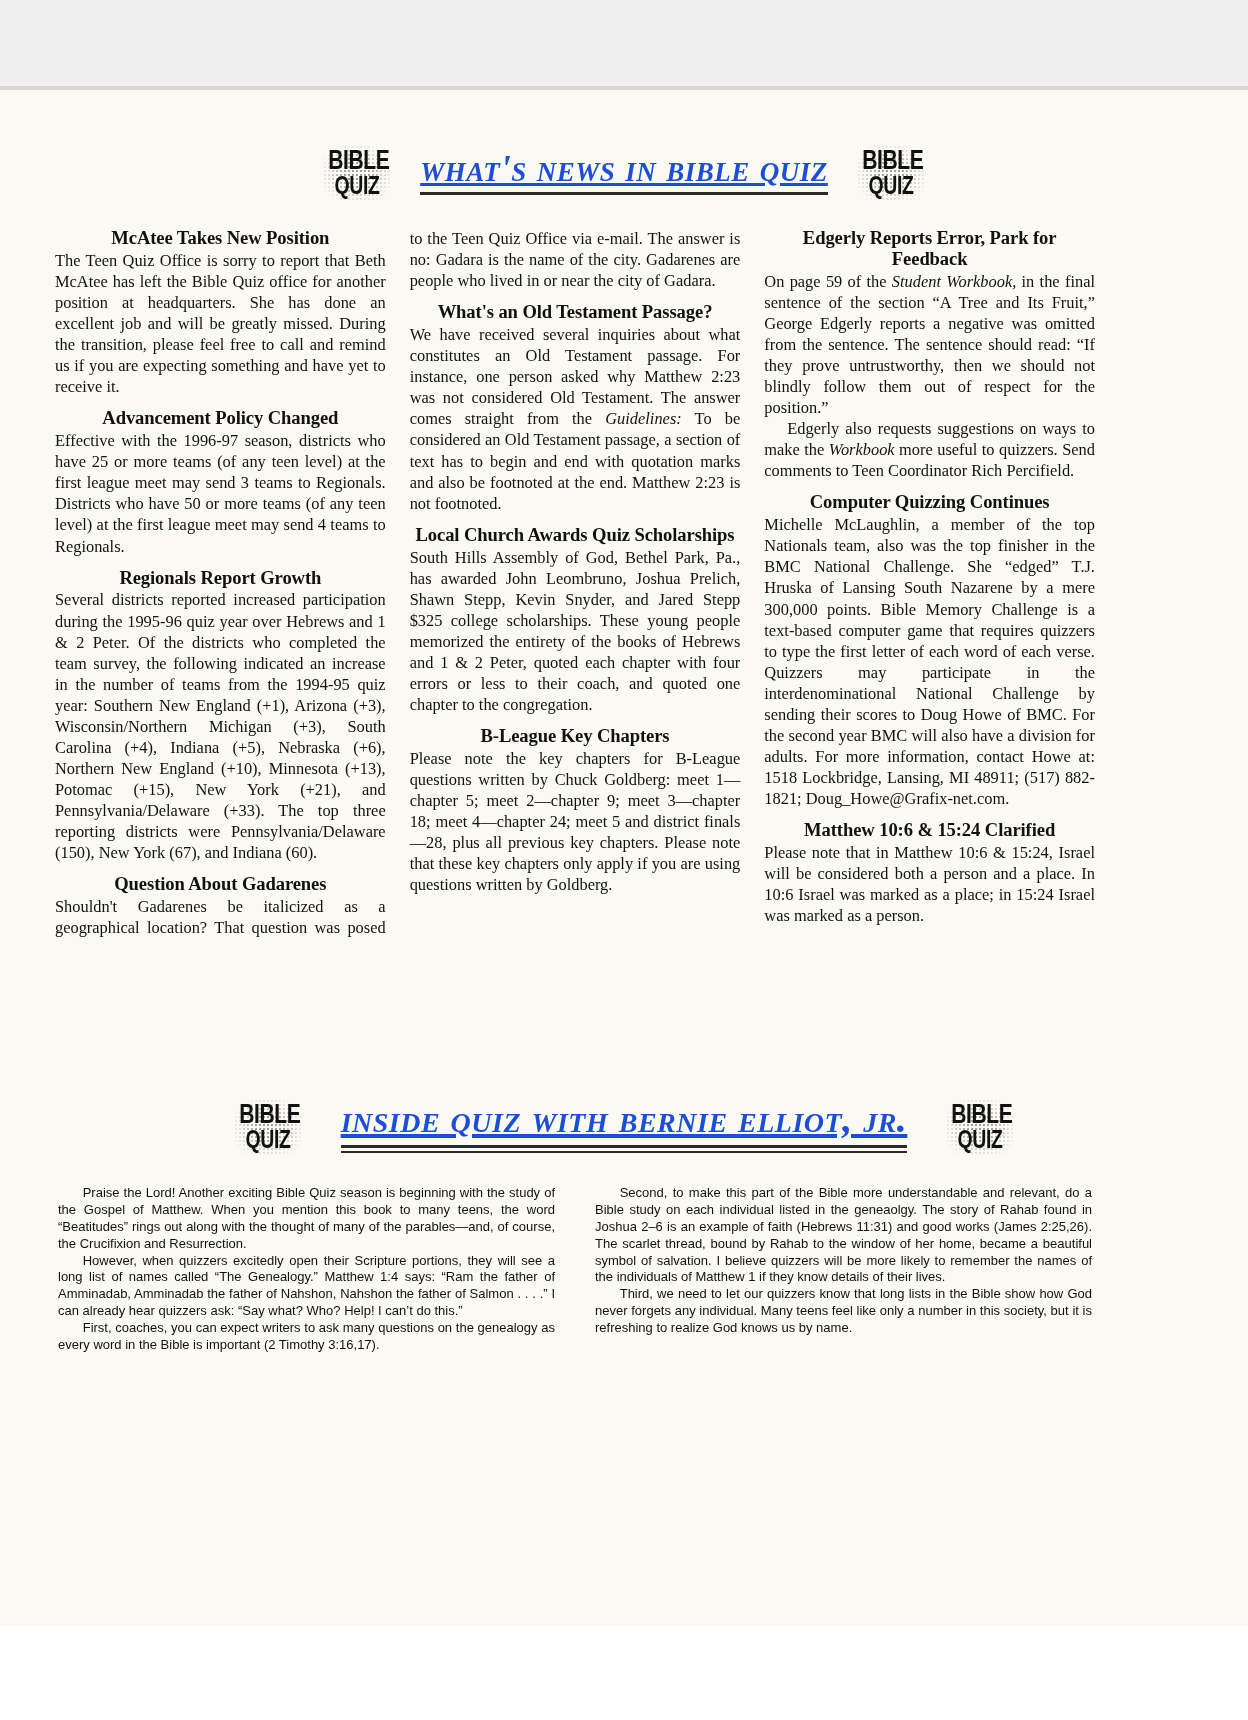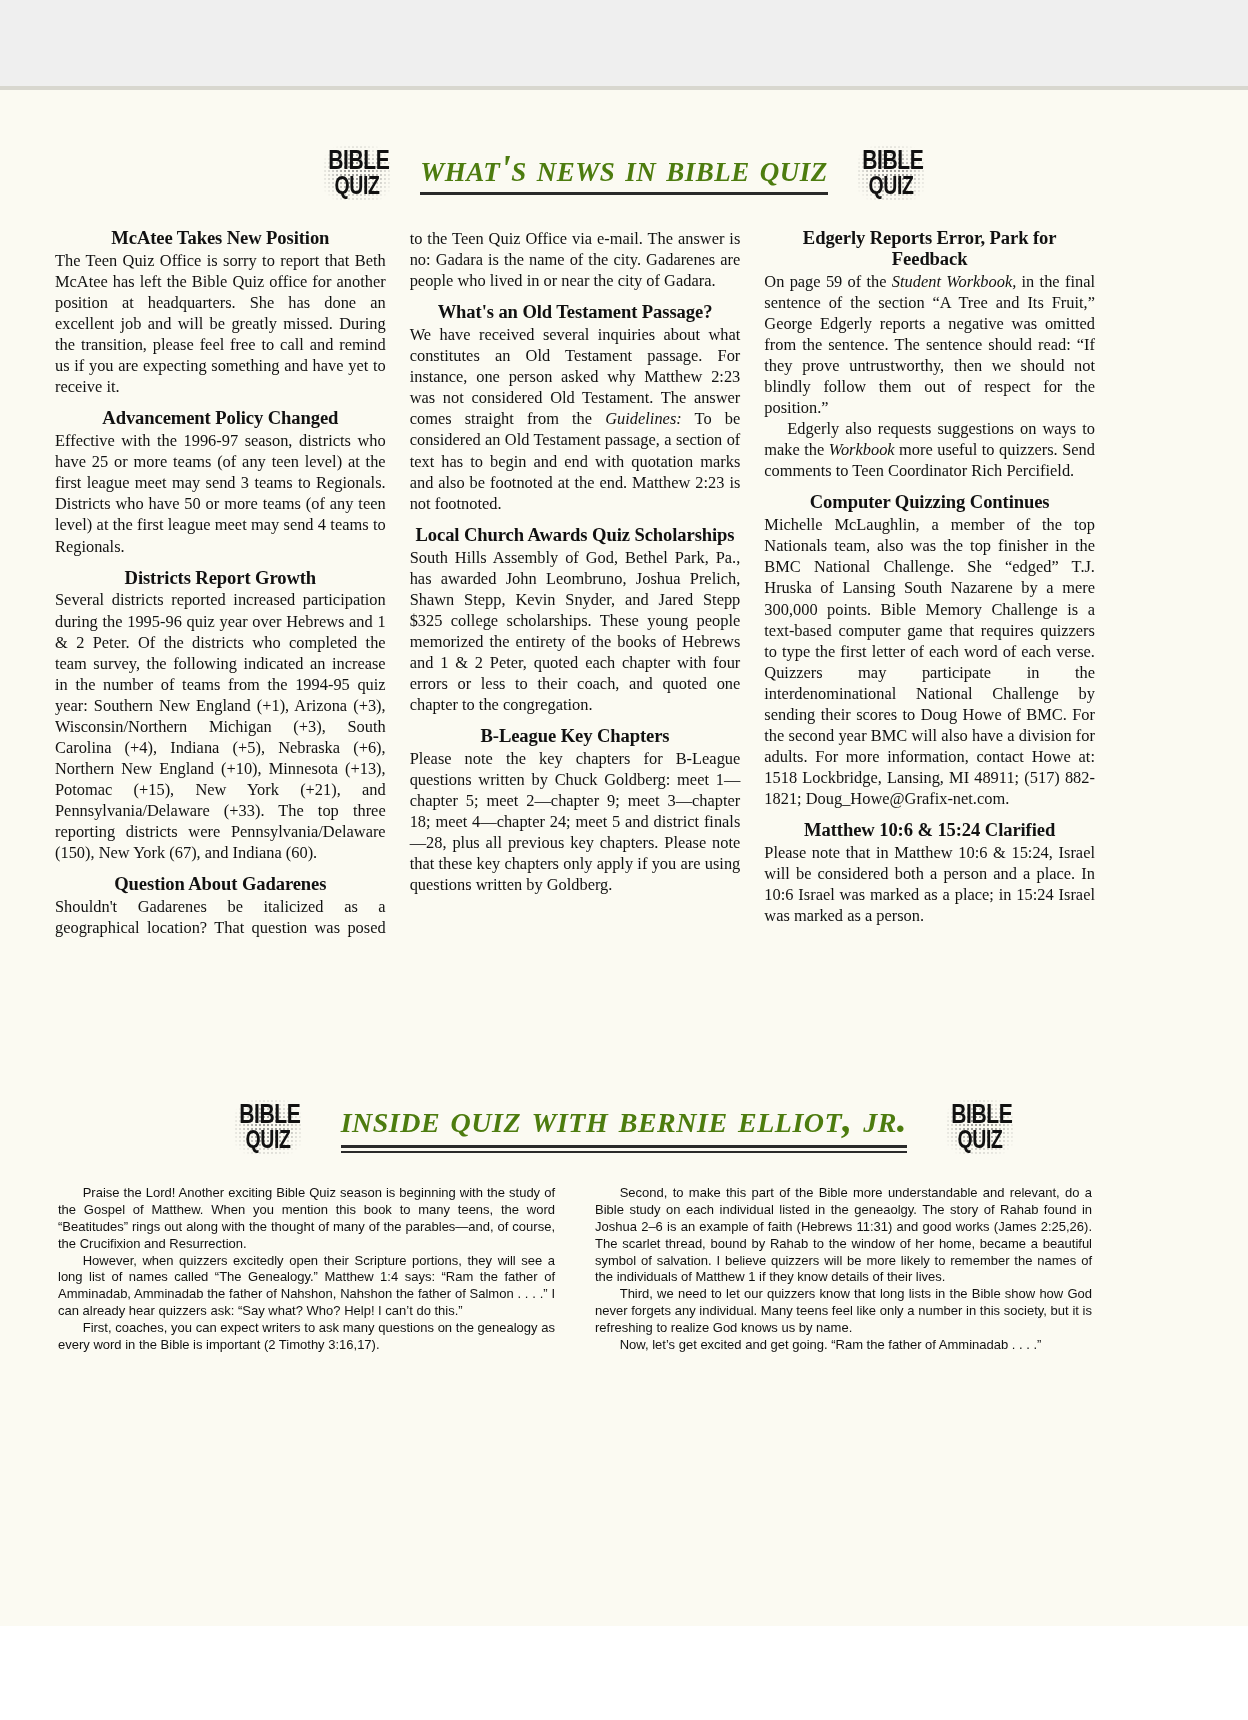--- a/index.html
+++ b/index.html
@@ -93,21 +93,22 @@
   }
   .masthead-title {
     font-family: "Liberation Serif", "DejaVu Serif", serif;
     font-style: italic;
     font-weight: bold;
     font-size: 38px;
     letter-spacing: 0.5px;
     white-space: nowrap;
     font-variant: small-caps;
     text-transform: lowercase;
-    color: #4d7c0f;
+    color: #1d4ed8;
+    text-decoration: underline;
   }
   .rule-single {
     height: 3px;
     background: #2a2a2a;
     margin-top: 2px;
   }
   .rule-double {
     margin-top: 3px;
   }
   .rule-double .r1 { height: 3px; background: #2a2a2a; }
@@ -223,21 +224,21 @@
   </div>
 
   <div class="news">
 
     <h3 class="first">McAtee Takes New Position</h3>
     <p>The Teen Quiz Office is sorry to report that Beth McAtee has left the Bible Quiz office for another position at headquarters.  She has done an excellent job and will be greatly missed. During the transition, please feel free to call and remind us if you are expecting something and have yet to receive it.</p>
 
     <h3>Advancement Policy Changed</h3>
     <p>Effective with the 1996-97 season, districts who have 25 or more teams (of any teen level) at the first league meet may send 3 teams to Regionals. Districts who have 50 or more teams (of any teen level) at the first league meet may send 4 teams to Regionals.</p>
 
-    <h3>Districts Report Growth</h3>
+    <h3>Regionals Report Growth</h3>
     <p>Several districts reported increased participation during the 1995-96 quiz year over Hebrews and 1 &amp; 2 Peter. Of the districts who completed the team survey, the following indicated an increase in the number of teams from the 1994-95 quiz year: Southern New England (+1), Arizona (+3), Wisconsin/Northern Michigan (+3), South Carolina (+4), Indiana (+5), Nebraska (+6), Northern New England (+10), Minnesota (+13), Potomac (+15), New York (+21), and Pennsylvania/Delaware (+33). The top three reporting districts were Pennsylvania/Delaware (150), New York (67), and Indiana (60).</p>
 
     <h3>Question About Gadarenes</h3>
     <p>Shouldn't Gadarenes be italicized as a geographical location? That question was posed to the Teen Quiz Office via e-mail. The answer is no: Gadara is the name of the city. Gadarenes are people who lived in or near the city of Gadara.</p>
 
     <h3>What's an Old Testament Passage?</h3>
     <p><span>We have received several inquiries about what constitutes an Old Testament passage. For instance, one person asked why Matthew 2:23 was not considered Old Testament. The answer comes straight from the </span><em>Guidelines:</em><span> To be considered an Old Testament passage, a section of text has to begin and end with quotation marks and also be footnoted at the end. Matthew 2:23 is not footnoted.</span></p>
 
     <h3>Local Church Awards Quiz Scholarships</h3>
     <p>South Hills Assembly of God, Bethel Park, Pa., has awarded John Leombruno, Joshua Prelich, Shawn Stepp, Kevin Snyder, and Jared Stepp $325 college scholarships. These young people memorized the entirety of the books of Hebrews and 1 &amp; 2 Peter, quoted each chapter with four errors or less to their coach, and quoted one chapter to the congregation.</p>
@@ -278,18 +279,17 @@
       <div class="bq-line2">QUIZ</div>
     </div>
   </div>
 
   <div class="inside">
     <p>Praise the Lord! Another exciting Bible Quiz season is beginning with the study of the Gospel of Matthew. When you mention this book to many teens, the word “Beatitudes” rings out along with the thought of many of the parables—and, of course, the Crucifixion and Resurrection.</p>
     <p>However, when quizzers excitedly open their Scripture portions, they will see a long list of names called “The Genealogy.” Matthew 1:4 says: “Ram the father of Amminadab, Amminadab the father of Nahshon, Nahshon the father of Salmon . . . .” I can already hear quizzers ask: “Say what? Who? Help! I can’t do this.”</p>
     <p>First, coaches, you can expect writers to ask many questions on the genealogy as every word in the Bible is important (2 Timothy 3:16,17).</p>
     <p>Second, to make this part of the Bible more understandable and relevant, do a Bible study on each individual listed in the geneaolgy. The story of Rahab found in Joshua 2–6 is an example of faith (Hebrews 11:31) and good works (James 2:25,26). The scarlet thread, bound by Rahab to the window of her home, became a beautiful symbol of salvation. I believe quizzers will be more likely to remember the names of the individuals of Matthew 1 if they know details of their lives.</p>
     <p>Third, we need to let our quizzers know that long lists in the Bible show how God never forgets any individual. Many teens feel like only a number in this society, but it is refreshing to realize God knows us by name.</p>
-    <p>Now, let’s get excited and get going. “Ram the father of Amminadab . . . .”</p>
   </div>
 
   <div class="page-badge">3</div>
 
 </div>
 
 </body></html>

